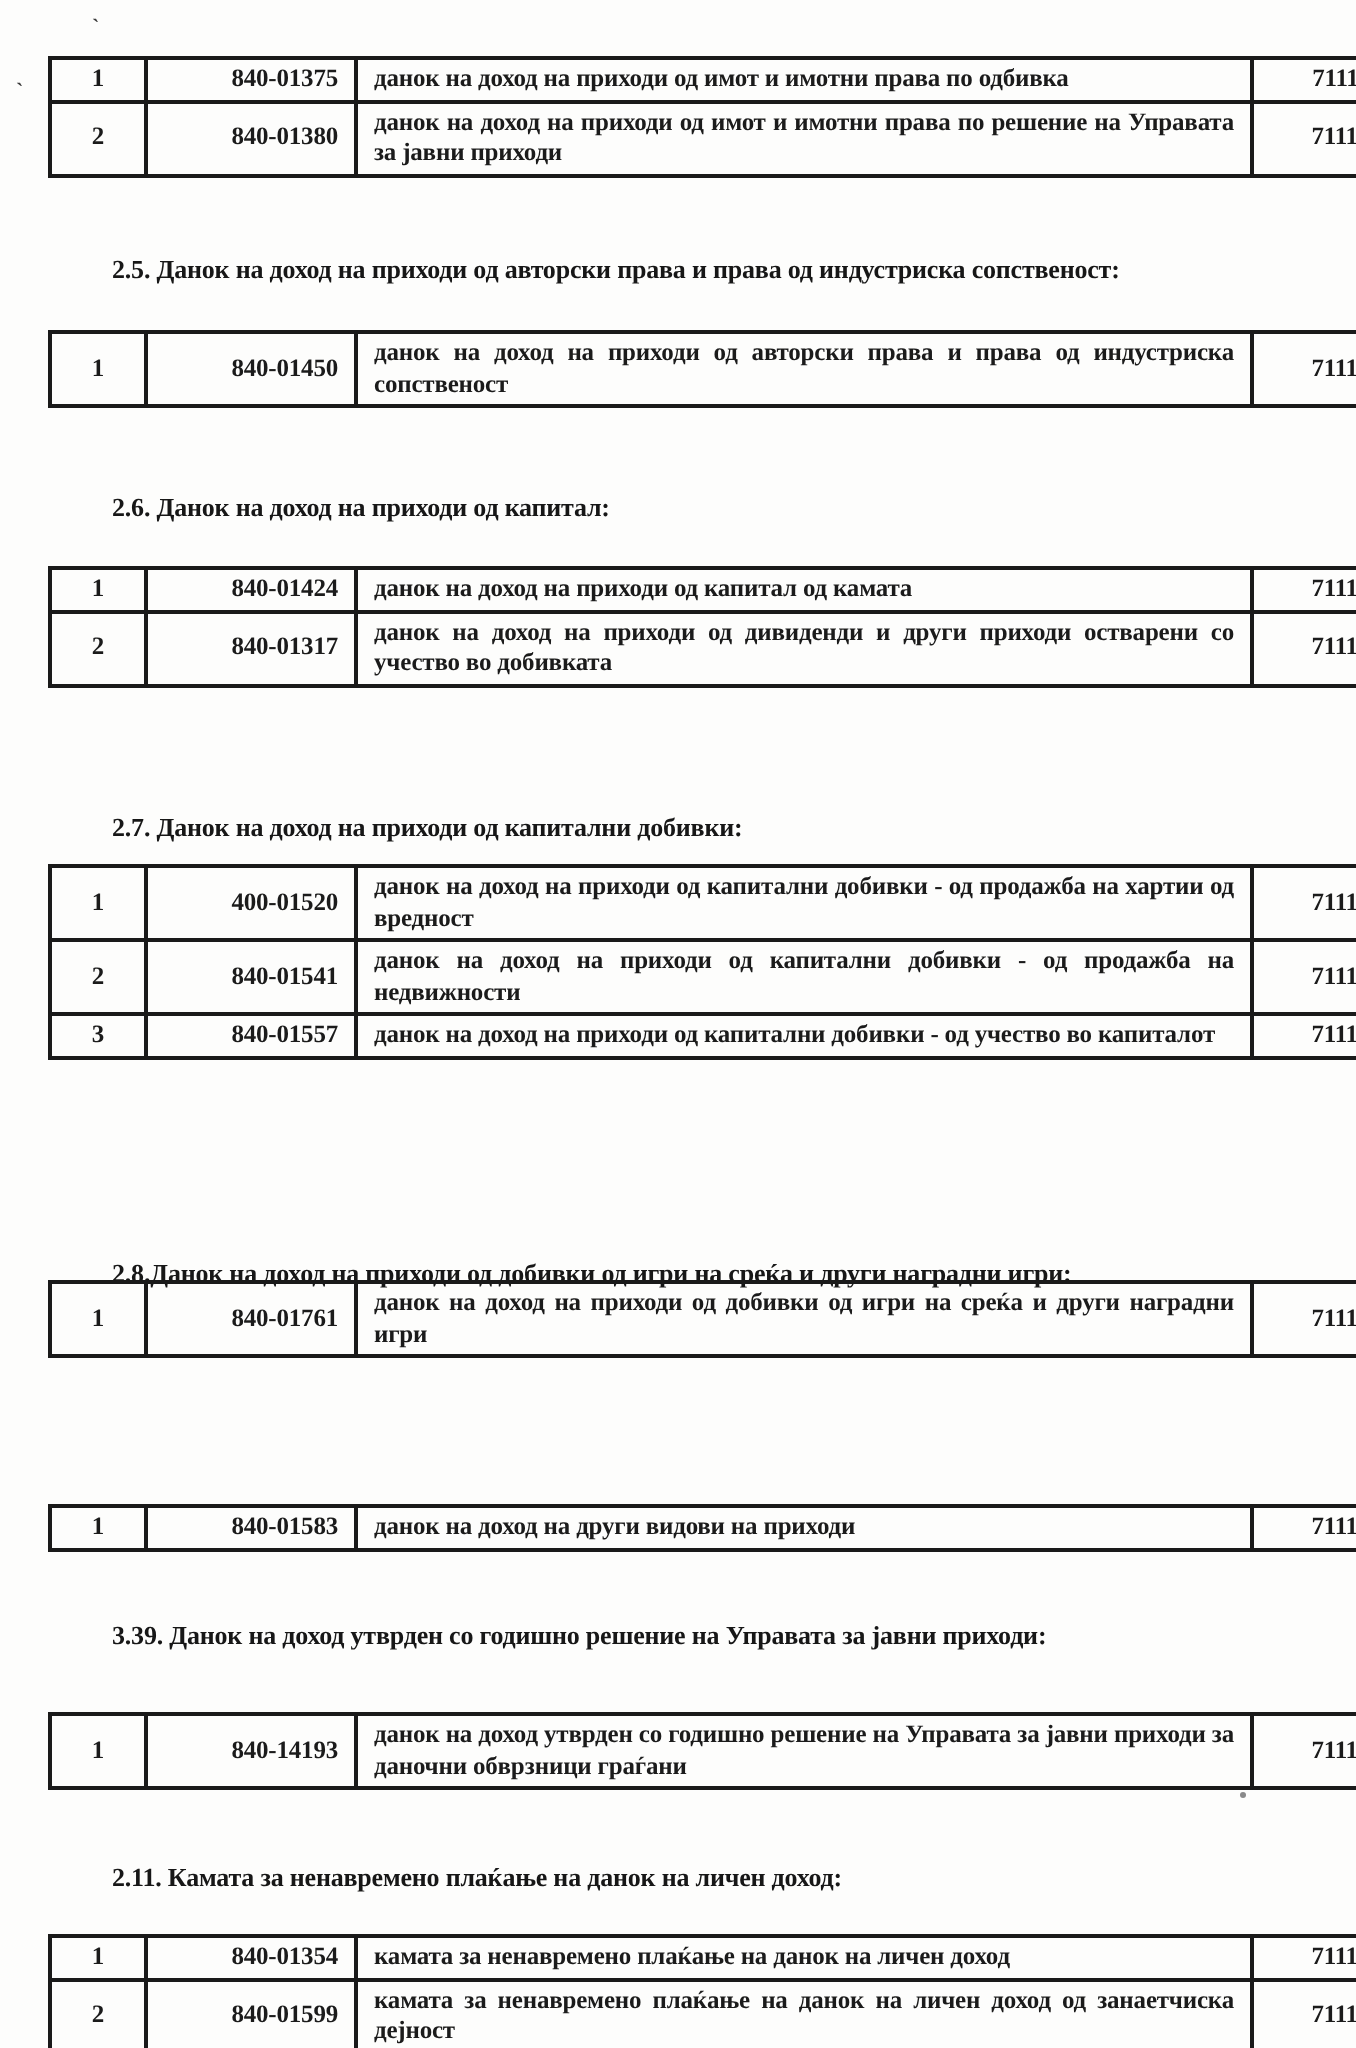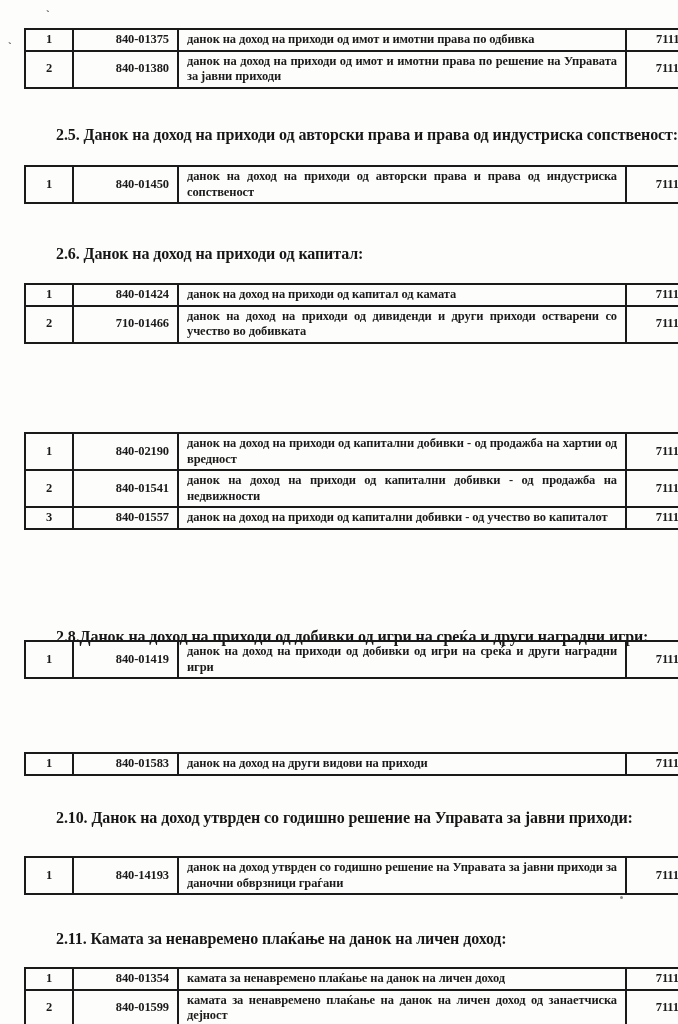--- a/index.html
+++ b/index.html
@@ -13,21 +13,21 @@
     height: 1024px;
     background: #fdfdfc;
     overflow: hidden;
     font-family: "Liberation Serif", "DejaVu Serif", serif;
     color: #1b1b1b;
   }
   .heading {
     position: absolute;
     left: 56px;
     width: 610px;
-    font-size: 16px;
+    font-size: 13px;
     line-height: 16px;
     font-weight: 600;
     letter-spacing: -0.1px;
     white-space: nowrap;
     color: #171717;
   }
   table.tbl {
     position: absolute;
     left: 24px;
     width: 624px;
@@ -105,32 +105,33 @@
   <table class="tbl" style="top:283px">
     <tbody>
       <tr>
         <td class="c-num">1</td>
         <td class="c-acc">840-01424</td>
         <td class="c-desc">данок на доход на приходи од капитал од камата</td>
         <td class="c-code">711123</td>
       </tr>
       <tr>
         <td class="c-num">2</td>
-        <td class="c-acc">710-01466</td>
+        <td class="c-acc">840-01317</td>
         <td class="c-desc">данок на доход на приходи од дивиденди и други приходи остварени со учество во добивката</td>
         <td class="c-code">711122</td>
       </tr>
     </tbody>
   </table>
 
+  <div class="heading" style="top:406px">2.7. Данок на доход на приходи од капитални добивки:</div>
   <table class="tbl" style="top:432px">
     <tbody>
       <tr>
         <td class="c-num">1</td>
-        <td class="c-acc">840-02190</td>
+        <td class="c-acc">400-01520</td>
         <td class="c-desc">данок на доход на приходи од капитални добивки - од продажба на хартии од вредност</td>
         <td class="c-code">711125</td>
       </tr>
       <tr>
         <td class="c-num">2</td>
         <td class="c-acc">840-01541</td>
         <td class="c-desc">данок на доход на приходи од капитални добивки - од продажба на недвижности</td>
         <td class="c-code">711124</td>
       </tr>
       <tr>
@@ -140,39 +141,39 @@
         <td class="c-code">711136</td>
       </tr>
     </tbody>
   </table>
 
   <div class="heading" style="top:629px">2.8.Данок на доход на приходи од добивки од игри на среќа и други наградни игри:</div>
   <table class="tbl" style="top:640px">
     <tbody>
       <tr>
         <td class="c-num">1</td>
-        <td class="c-acc">840-01419</td>
+        <td class="c-acc">840-01761</td>
         <td class="c-desc">данок на доход на приходи од добивки од игри на среќа и други наградни игри</td>
         <td class="c-code">711126</td>
       </tr>
     </tbody>
   </table>
 
   <table class="tbl" style="top:752px">
     <tbody>
       <tr>
         <td class="c-num">1</td>
         <td class="c-acc">840-01583</td>
         <td class="c-desc">данок на доход на други видови на приходи</td>
         <td class="c-code">711128</td>
       </tr>
     </tbody>
   </table>
 
-  <div class="heading" style="top:810px">2.10. Данок на доход утврден со годишно решение на Управата за јавни приходи:</div>
+  <div class="heading" style="top:810px">3.39. Данок на доход утврден со годишно решение на Управата за јавни приходи:</div>
   <table class="tbl" style="top:856px">
     <tbody>
       <tr>
         <td class="c-num">1</td>
         <td class="c-acc">840-14193</td>
         <td class="c-desc">данок на доход утврден со годишно решение на Управата за јавни приходи за даночни обврзници граѓани</td>
         <td class="c-code">711127</td>
       </tr>
     </tbody>
   </table>

